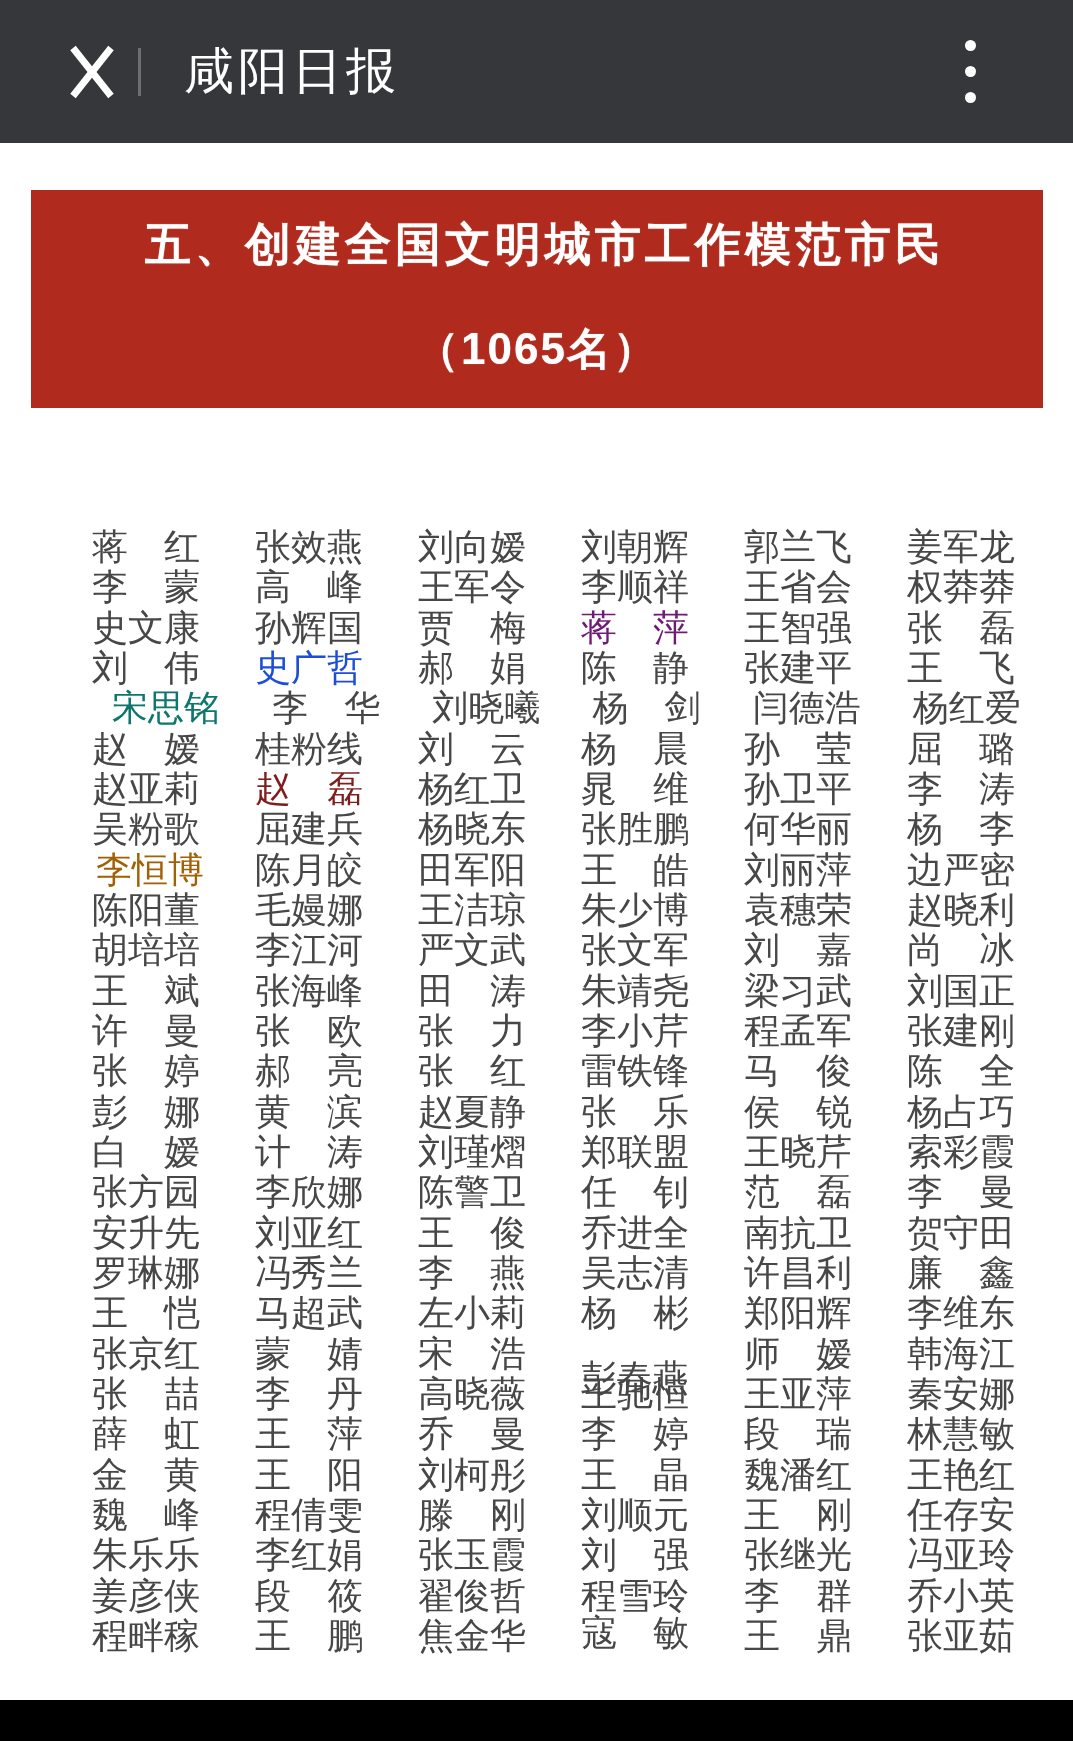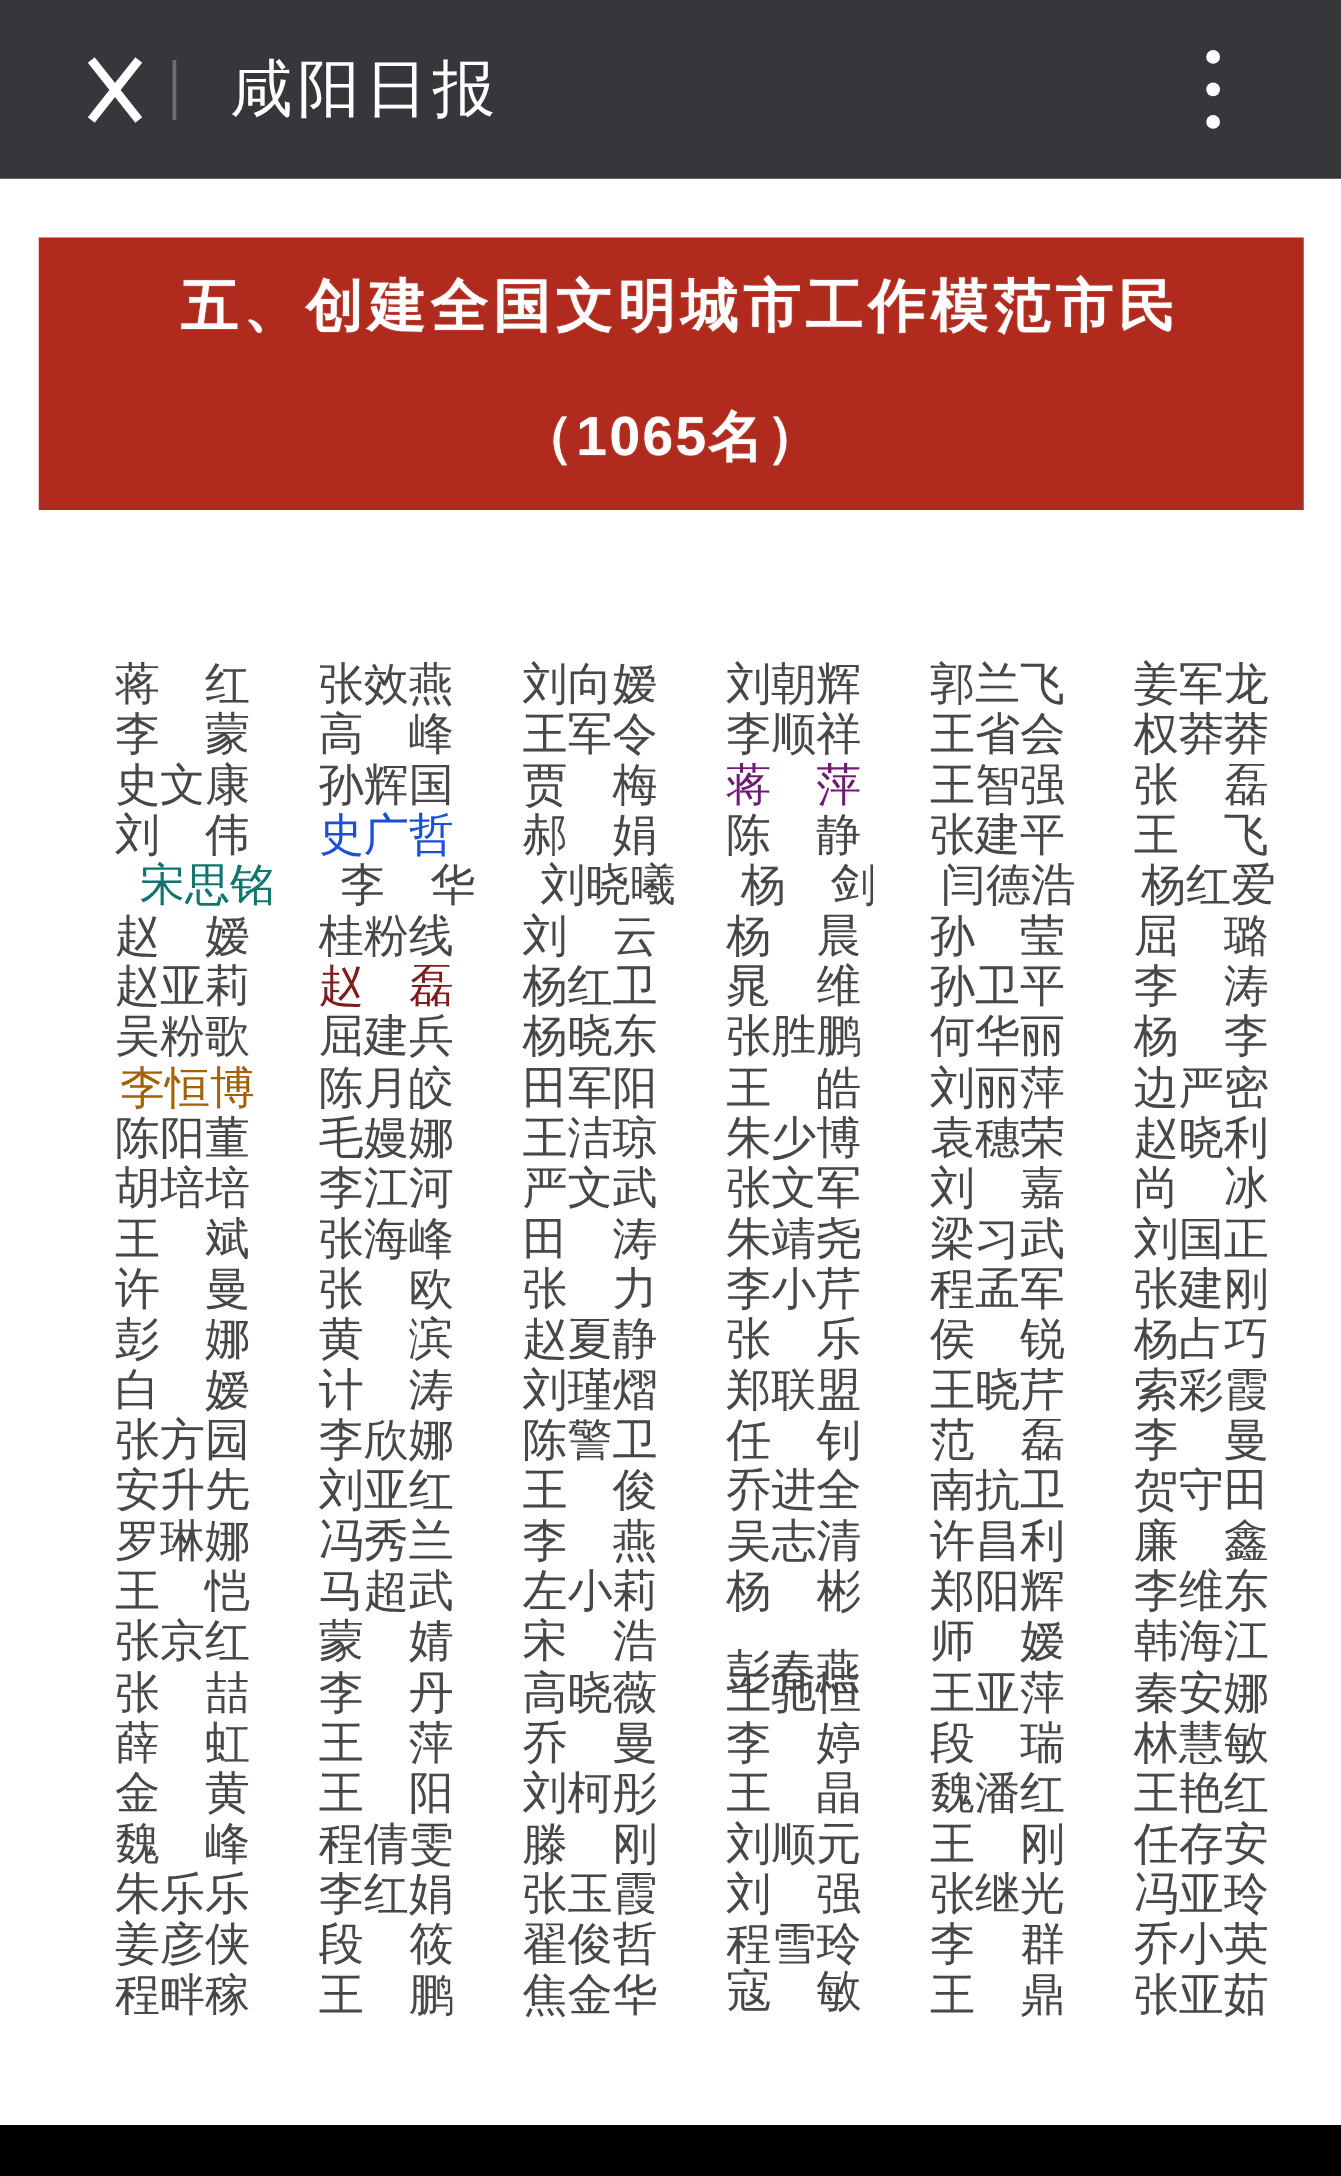--- a/index.html
+++ b/index.html
@@ -191,20 +191,28 @@
     </div>
     <div class="name-row">
       <div class="name-cell" style="color: rgb(71, 71, 71);">许　曼</div>
       <div class="name-cell" style="color: rgb(71, 71, 71);">张　欧</div>
       <div class="name-cell" style="color: rgb(71, 71, 71);">张　力</div>
       <div class="name-cell" style="color: rgb(71, 71, 71);">李小芹</div>
       <div class="name-cell" style="color: rgb(71, 71, 71);">程孟军</div>
       <div class="name-cell" style="color: rgb(71, 71, 71);">张建刚</div>
     </div>
     <div class="name-row">
+      <div class="name-cell" style="color: rgb(71, 71, 71);">张　婷</div>
+      <div class="name-cell" style="color: rgb(71, 71, 71);">郝　亮</div>
+      <div class="name-cell" style="color: rgb(71, 71, 71);">张　红</div>
+      <div class="name-cell" style="color: rgb(71, 71, 71);">雷铁锋</div>
+      <div class="name-cell" style="color: rgb(71, 71, 71);">马　俊</div>
+      <div class="name-cell" style="color: rgb(71, 71, 71);">陈　全</div>
+    </div>
+    <div class="name-row">
       <div class="name-cell" style="color: rgb(71, 71, 71);">彭　娜</div>
       <div class="name-cell" style="color: rgb(71, 71, 71);">黄　滨</div>
       <div class="name-cell" style="color: rgb(71, 71, 71);">赵夏静</div>
       <div class="name-cell" style="color: rgb(71, 71, 71);">张　乐</div>
       <div class="name-cell" style="color: rgb(71, 71, 71);">侯　锐</div>
       <div class="name-cell" style="color: rgb(71, 71, 71);">杨占巧</div>
     </div>
     <div class="name-row">
       <div class="name-cell" style="color: rgb(71, 71, 71);">白　嫒</div>
       <div class="name-cell" style="color: rgb(71, 71, 71);">计　涛</div>

